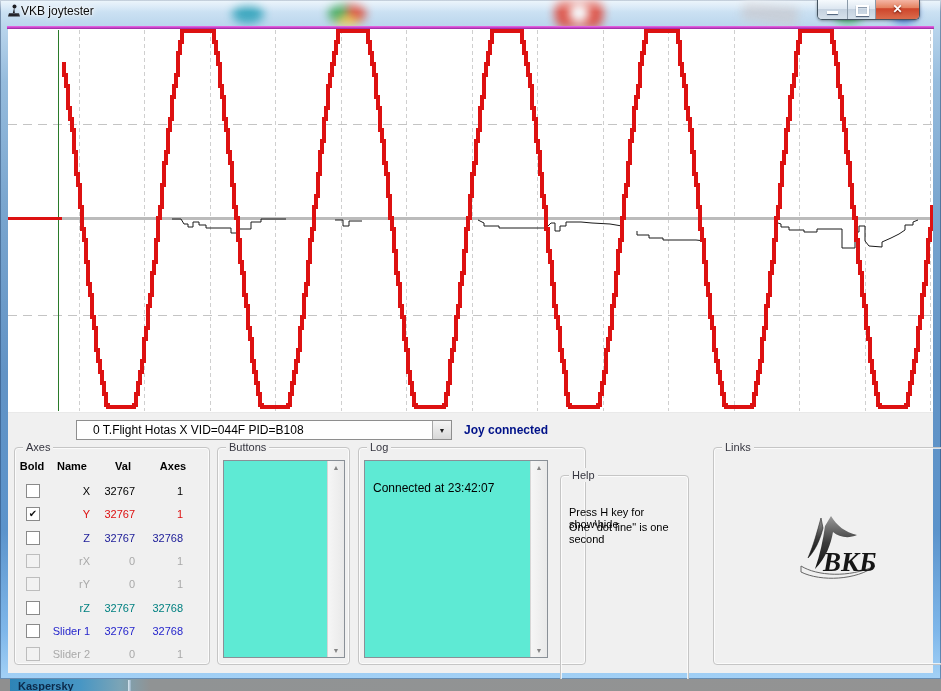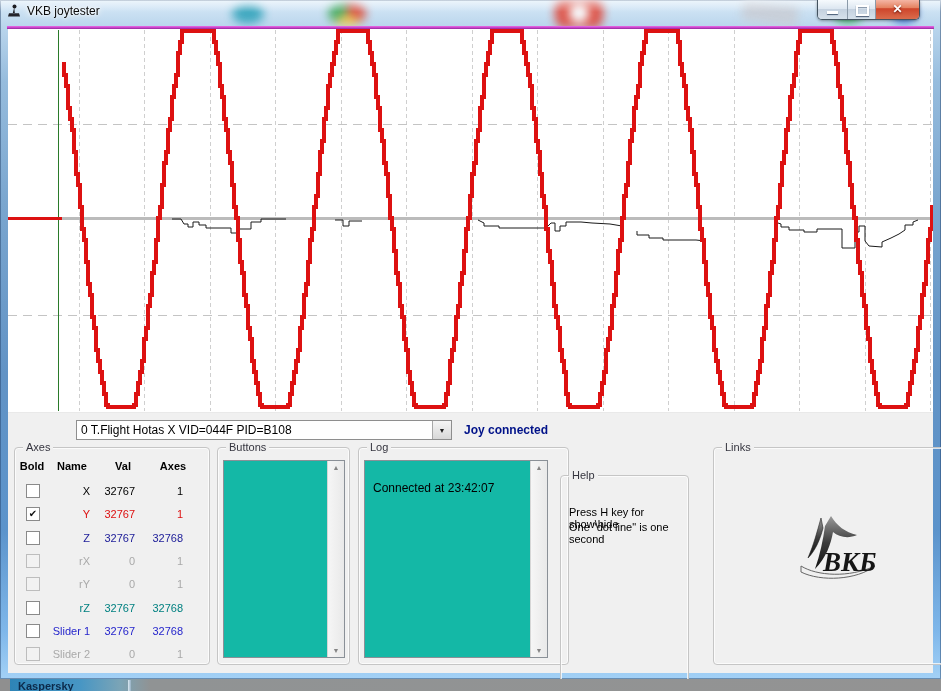--- a/index.html
+++ b/index.html
@@ -9,21 +9,21 @@
   
   .window{position:absolute;left:0;top:0;width:941px;height:679px;
     background:linear-gradient(180deg,#d9eaf8 0%,#b9d5ec 4%,#96bcdd 12%,#7aa6cf 30%,
       #6293c5 55%,#5b93cb 78%,#7fb7ea 93%,#a3d1f6 100%);
     box-shadow:inset 0 0 0 1px rgba(30,60,100,.45);}
 
   .titlebar{position:absolute;left:0;top:0;width:941px;height:27px;overflow:hidden;}
   .blob{position:absolute;filter:blur(5px);opacity:.85;border-radius:50%;}
   .titlebar .sheen{position:absolute;left:0;top:0;right:0;height:12px;
     background:linear-gradient(180deg,rgba(255,255,255,.55),rgba(255,255,255,0));}
-  .title-left{position:absolute;left:7px;top:4px;display:flex;align-items:center;gap:6px;}
+  .title-left{position:absolute;left:7px;top:4px;display:flex;align-items:center;gap:0;}
   .title-text{font-size:12px;color:#0b0b0b;white-space:nowrap;
     text-shadow:0 0 3px #fff,0 0 6px #fff,0 0 8px #fff;}
 
   .winbtns{position:absolute;top:0;right:21px;height:19px;display:flex;
     border:1px solid #42525f;border-top:none;border-radius:0 0 5px 5px;overflow:hidden;
     box-shadow:0 1px 3px rgba(0,0,0,.35);}
   .wbtn{width:29px;height:100%;position:relative;border-right:1px solid #8b9aa9;
     background:linear-gradient(180deg,#f6fafd 0%,#dde7f1 45%,#c3d0de 46%,#d6e1eb 100%);}
   .wbtn.max{width:27px;}
   .wbtn.close{width:43px;border-right:none;
@@ -41,52 +41,52 @@
   
   .chart{position:absolute;left:8px;top:29px;width:925px;height:383px;background:#ffffff;}
   .chart svg{position:absolute;left:0;top:0;}
 
   
   .panel{position:absolute;left:8px;top:412px;width:925px;height:260px;background:#f0f0f0;
     border-top:1px solid #e9e9e9;font-size:11px;color:#000;}
 
   .combo{position:absolute;left:68px;top:7px;width:376px;height:20px;background:#fff;
     border:1px solid #8e8e8e;display:flex;align-items:stretch;box-sizing:border-box;}
-  .combo-text{flex:1;font-size:12px;line-height:18px;padding-left:4px;white-space:nowrap;overflow:hidden;}
+  .combo-text{flex:1;font-size:12px;line-height:18px;padding-left:16px;white-space:nowrap;overflow:hidden;}
   .combo-btn{width:18px;background:linear-gradient(180deg,#f5f5f5,#d8d8d8);
     border-left:1px solid #a8a8a8;display:flex;align-items:center;justify-content:center;
     font-size:7px;color:#1c1c1c;}
   .joy-status{position:absolute;left:456px;top:10px;font-size:12px;font-weight:bold;color:#001289;}
 
   .gbox{position:absolute;top:34px;height:218px;border:1px solid #c5c5c5;border-radius:4px;
     box-shadow:inset 0 0 0 1px rgba(255,255,255,.75);box-sizing:border-box;}
   .glabel{position:absolute;top:-8px;left:8px;background:#f0f0f0;padding:0 3px;
     font-size:11px;line-height:14px;color:#35353f;}
 
   .gbox.axes{left:6px;width:196px;padding-left:36px;}
   .gbox.buttons{left:209px;width:133px;}
-  .gbox.log{left:350px;width:211px;}
+  .gbox.log{left:350px;width:228px;}
   .gbox.help{left:552px;width:129px;margin-top:28px;}
   .gbox.links{left:705px;width:248px;}
 
   .ax-h{position:absolute;top:12px;font-weight:bold;text-align:center;}
   .ax-h.h-bold{left:3px;width:28px;}
   .ax-h.h-name{left:32px;width:50px;}
   .ax-h.h-val{left:88px;width:40px;}
   .ax-h.h-step{left:136px;width:44px;}
   .ax-rows{position:absolute;left:0;top:26px;right:0;bottom:0;}
   .axis-row{position:absolute;left:0;width:100%;height:23px;}
   .cb{position:absolute;left:11px;top:4px;width:12px;height:12px;background:#fff;
     border:1px solid #8a8a8a;font-size:10px;line-height:11px;text-align:center;color:#111;box-sizing:content-box;}
   .cb.disabled{background:#f2f2f2;border-color:#bdbdbd;}
   .ax-name{position:absolute;left:20px;width:55px;top:5px;text-align:right;}
   .ax-val {position:absolute;left:66px;width:54px;top:5px;text-align:right;}
   .ax-step{position:absolute;left:124px;width:44px;top:5px;text-align:right;}
 
-  .listbox{position:absolute;left:5px;top:12px;height:198px;background:#14b8a6;
+  .listbox{position:absolute;left:5px;top:12px;height:198px;background:#5eead4;
     border:1px solid #8a9097;box-sizing:border-box;}
   .buttons .listbox{width:122px;}
   .log .listbox{width:184px;}
   .vscroll{position:absolute;right:0;top:0;bottom:0;width:16px;
     background:linear-gradient(90deg,#f6f6f6,#e9e9e9);border-left:1px solid #d6d6d6;}
   .sb-up,.sb-down{position:absolute;left:0;right:0;text-align:center;font-size:7px;color:#858585;}
   .sb-up{top:3px;} .sb-down{bottom:3px;}
   .log-entry{position:absolute;left:8px;top:20px;font-size:12px;}
 
   .help-line{position:absolute;left:8px;right:6px;font-size:11px;}

